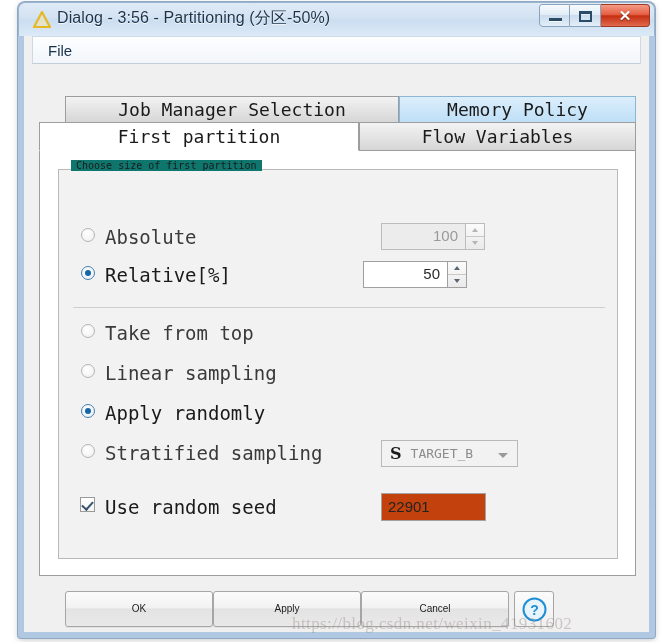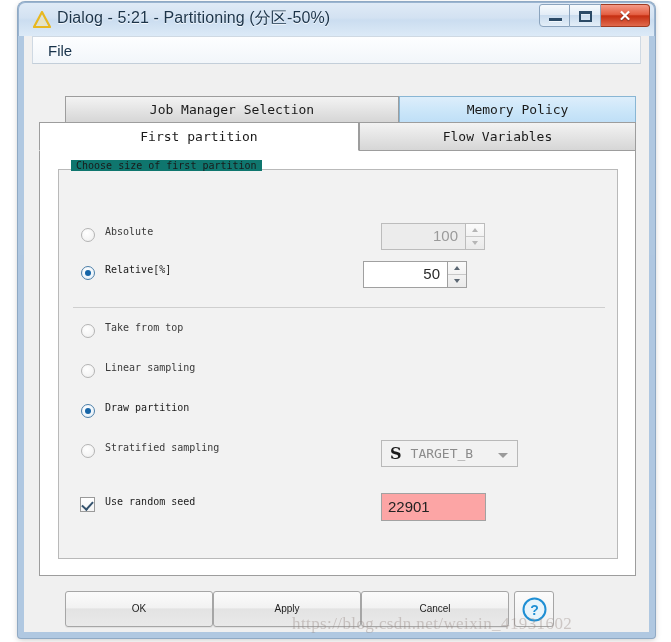--- a/index.html
+++ b/index.html
@@ -156,21 +156,21 @@
     position: absolute;
     left: 15px;
     top: 60px;
     width: 597px;
     height: 56px;
   }
   .tab {
     position: absolute;
     box-sizing: border-box;
     font-family: "DejaVu Sans Mono", monospace;
-    font-size: 13px;
+    font-size: 18px;
     color: #1a1a1a;
     text-align: center;
     white-space: nowrap;
     overflow: hidden;
   }
   .tab-row1 {
     height: 27px;
     line-height: 25px;
     top: 0;
   }
@@ -251,21 +251,21 @@
     width: 100%;
     height: 30px;
   }
 
   
   .ctl-label {
     position: absolute;
     left: 46px;
     top: 4px;
     font-family: "DejaVu Sans Mono", monospace;
-    font-size: 10px;
+    font-size: 19px;
     color: #1a1a1a;
     white-space: nowrap;
   }
   .ctl-label.disabled {
     color: #3a3a3a;
   }
   .radio {
     position: absolute;
     left: 22px;
     top: 6px;
@@ -406,21 +406,21 @@
 
   
   #seed-input {
     position: absolute;
     left: 322px;
     top: 1px;
     width: 105px;
     height: 28px;
     box-sizing: border-box;
     border: 1px solid #a2a2a2;
-    background: #fca5a5;
+    background: #c2410c;
     font-family: "Liberation Sans", sans-serif;
     font-size: 15px;
     color: #232323;
     padding: 4px 0 0 6px;
   }
 
   
   #buttonbar {
     position: absolute;
     left: 0;
@@ -481,21 +481,21 @@
 </head>
 <body>
 
 <div id="window">
 
   <div id="titlebar">
     <svg id="title-icon" viewBox="0 0 18 17">
       <polygon points="9,1 17,16 1,16" fill="none" stroke="#e8b820" stroke-width="2.2" stroke-linejoin="round"></polygon>
       <polygon points="9,5 14,14.5 4,14.5" fill="#fde89a" opacity="0.55"></polygon>
     </svg>
-    <div id="title-text">Dialog - 5:21 - Partitioning (分区-50%)</div>
+    <div id="title-text">Dialog - 3:56 - Partitioning (分区-50%)</div>
 
     <div class="winbtns">
       <div class="winbtn">
         <span class="glyph-min"></span>
       </div>
       <div class="winbtn">
         <span class="glyph-max"></span>
       </div>
       <div class="winbtn close">
         <span class="glyph-close">✕</span>
@@ -551,21 +551,21 @@
           <span class="ctl-label disabled">Take from top</span>
         </div>
 
         <div class="row" style="top:188px;">
           <span class="radio"></span>
           <span class="ctl-label disabled">Linear sampling</span>
         </div>
 
         <div class="row" style="top:228px;">
           <span class="radio on"></span>
-          <span class="ctl-label">Draw partition</span>
+          <span class="ctl-label">Apply randomly</span>
         </div>
 
         <div class="row" style="top:268px;">
           <span class="radio"></span>
           <span class="ctl-label disabled">Stratified sampling</span>
           <div id="combo">
             <span id="combo-icon">S</span>
             <span id="combo-text">TARGET_B</span>
             <span id="combo-arrow"></span>
           </div>

